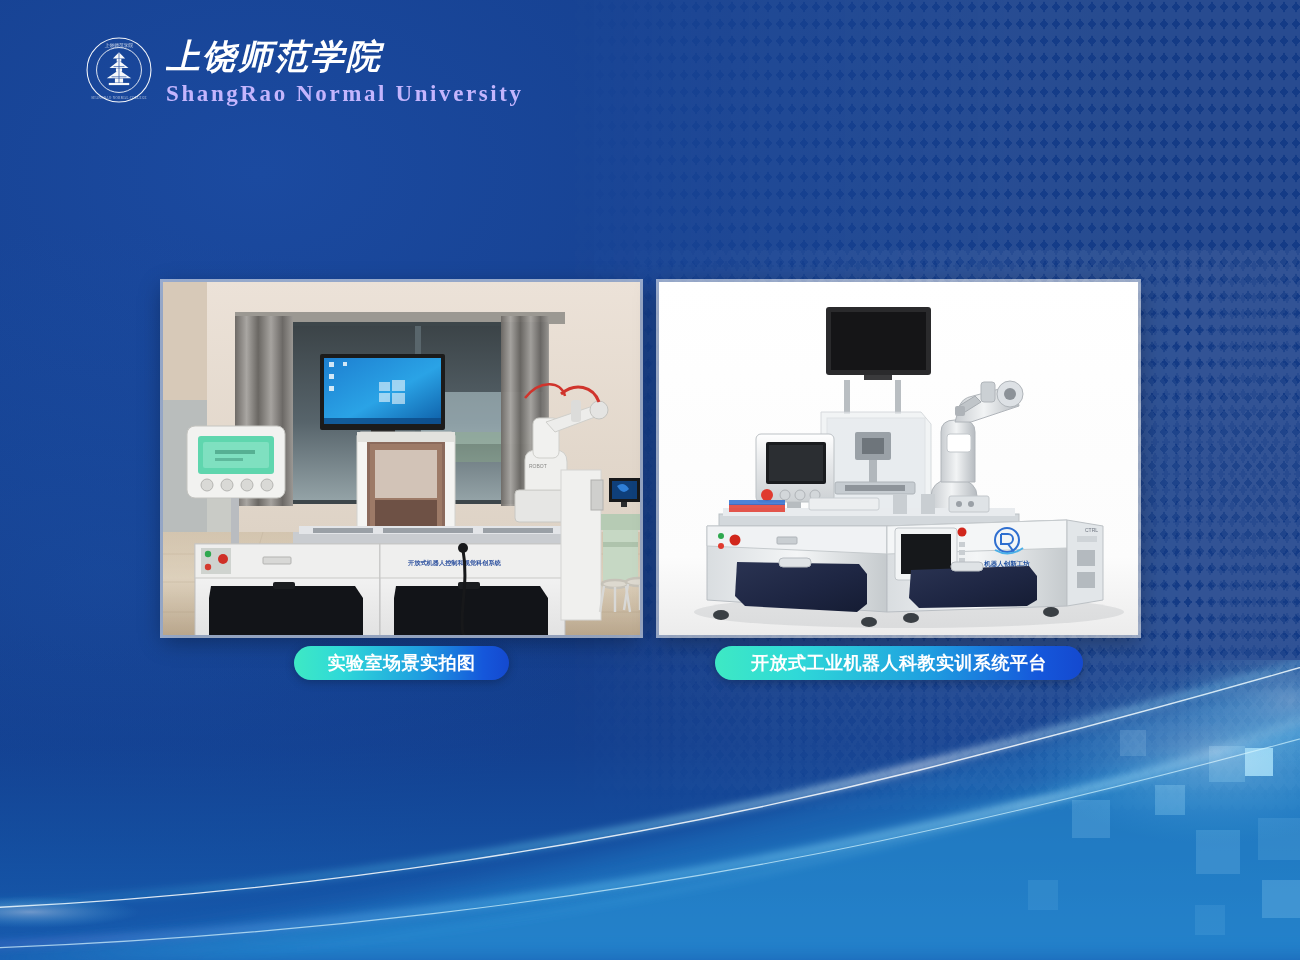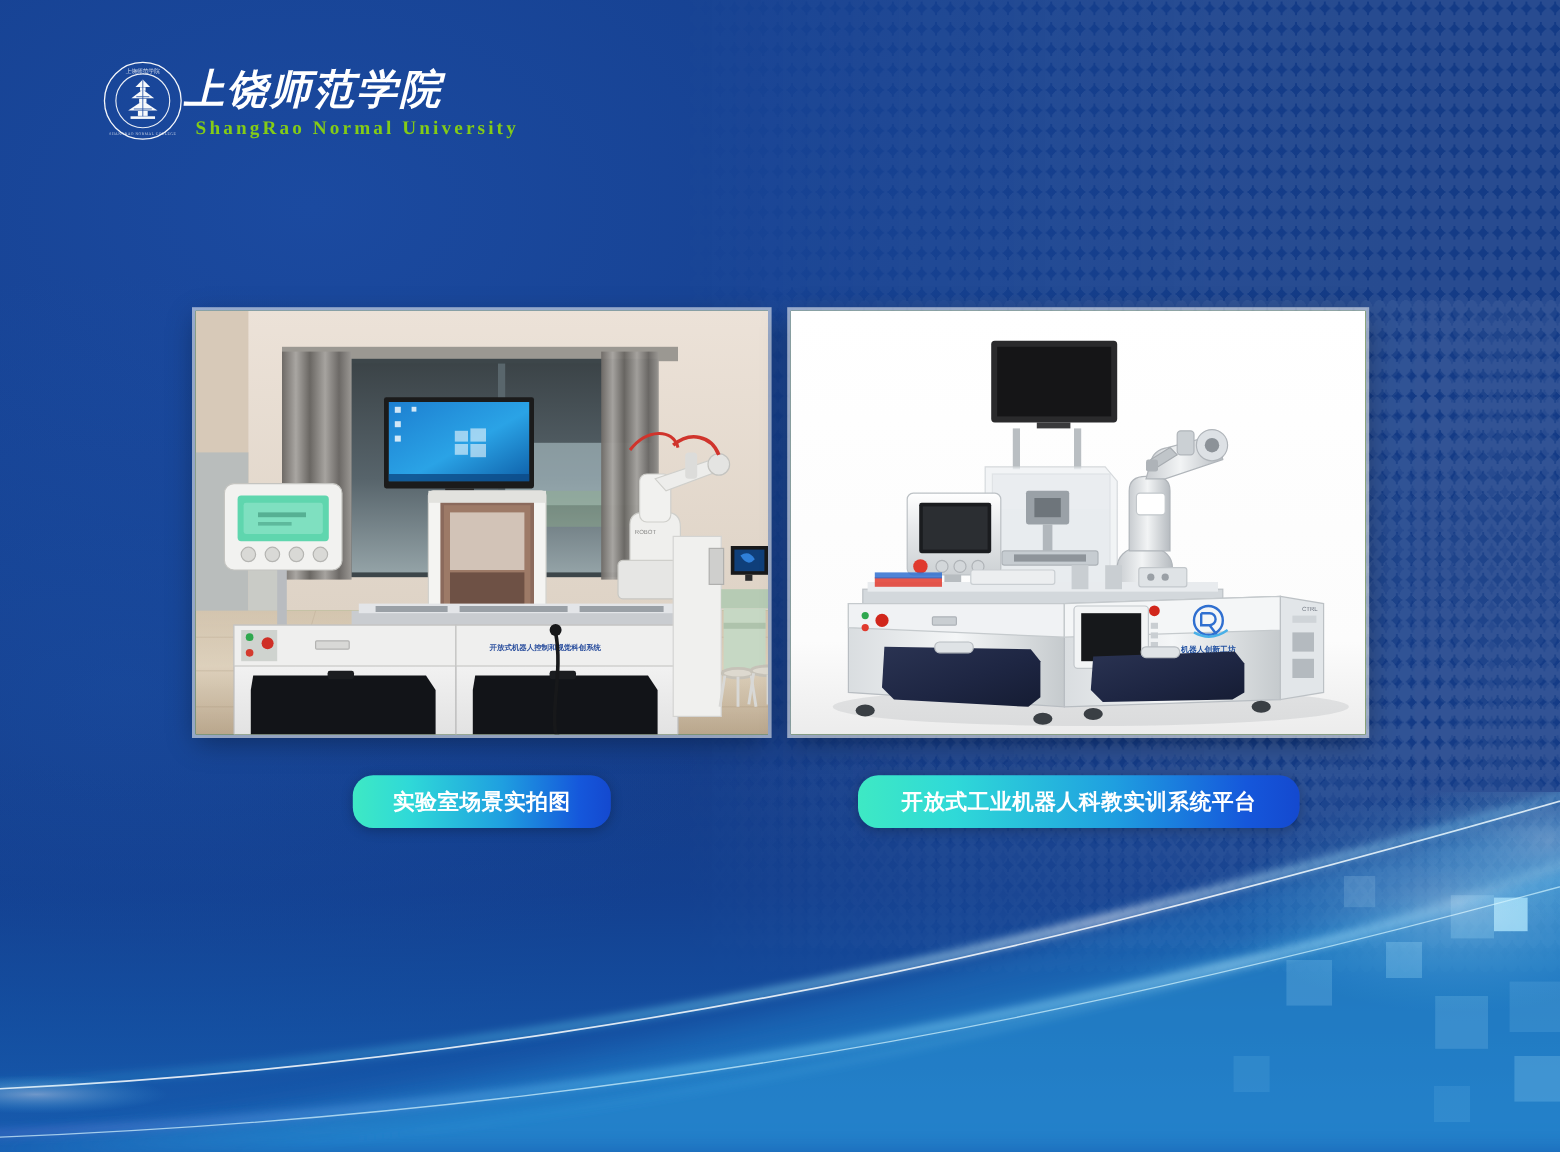--- a/index.html
+++ b/index.html
@@ -50,41 +50,42 @@
 
   
   .sq { position:absolute; background:rgba(255,255,255,.13); }
   .sq.bright { background:rgba(255,255,255,.92); }
   .sq.mid { background:rgba(255,255,255,.25); }
 
   
   .swoosh { position:absolute; left:0; right:0; bottom:0; height:300px; overflow:hidden; pointer-events:none; }
 
   
-  .logo-wrap { position:absolute; left:85px; top:50px; display:flex; align-items:center; gap:0; }
+  .logo-wrap { position:absolute; left:85px; top:34px; display:flex; align-items:center; gap:13px; }
   .logo-seal { width:68px; height:68px; position:relative; }
   .logo-text { display:flex; flex-direction:column; line-height:1; }
   .logo-cn { height:44px; }
   .logo-en {
-    color:#84cc16; font-size:16px; letter-spacing:2.6px; font-weight:bold;
-    font-family:"Liberation Serif","DejaVu Serif",serif; margin-top:4px;margin-left:10px;
+    color:#c4b5fd; font-size:23px; letter-spacing:2.6px; font-weight:bold;
+    font-family:"Liberation Serif","DejaVu Serif",serif; margin-top:4px;
   }
 
   
   .photo {
     position:absolute; overflow:hidden;
     box-shadow:0 0 0 3px rgba(255,255,255,.55), 0 6px 22px rgba(0,0,0,.35);
-    background:#4d7c0f;
+    background:#14b8a6;
+    margin-top:23px;
   }
   #photo-left  { left:163px; top:259px; width:477px; height:353px; }
   #photo-right { left:659px; top:259px; width:479px; height:353px; }
 
   
   .pill {
-    position:absolute; height:44px; border-radius:17px;
+    position:absolute; height:34px; border-radius:17px;
     display:flex; align-items:center; justify-content:center;
     color:#ffffff; font-size:18px; font-weight:bold; letter-spacing:.5px;
     background:linear-gradient(to right,#3ee9c4 0%,#2fd9d8 22%,#1f9fe0 58%,#1557db 88%,#1449cf 100%);
     box-shadow:0 2px 10px rgba(0,0,0,.25);
     white-space:nowrap;
   }
   #pill-left  { left:294px; top:646px; width:215px; }
   #pill-right { left:715px; top:646px; width:368px;text-align:right; }
 
   

